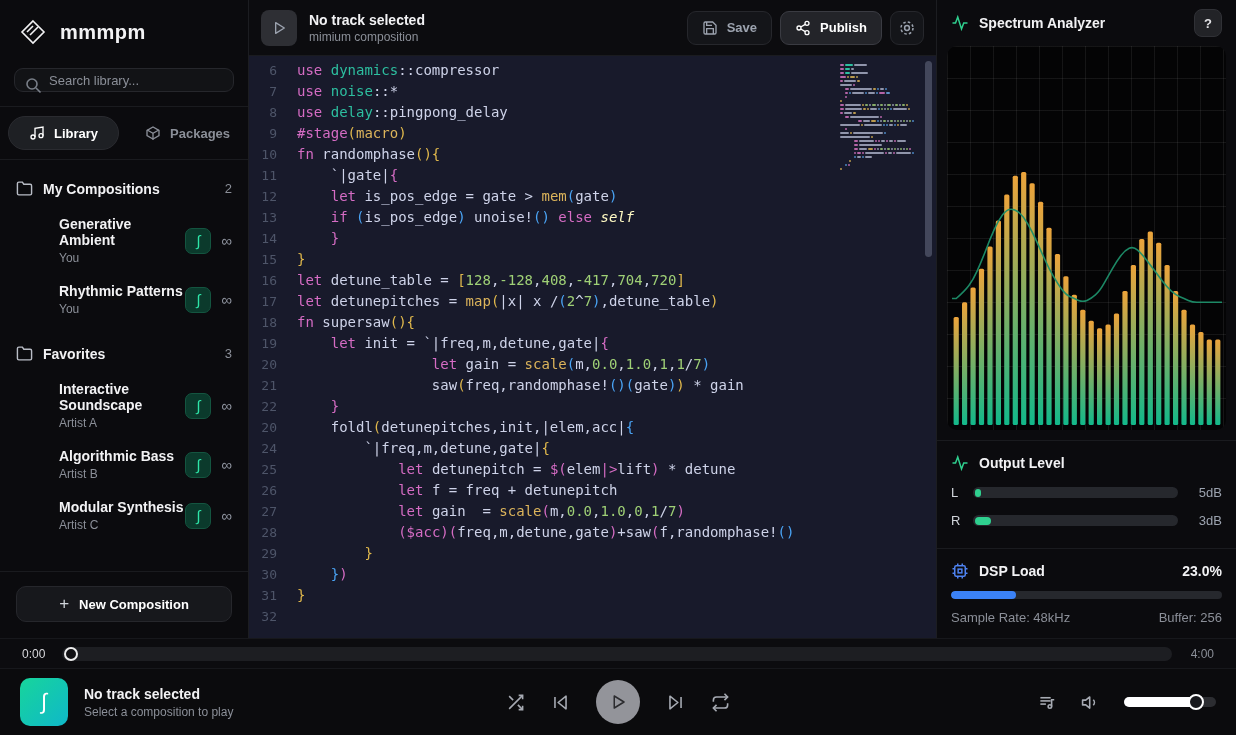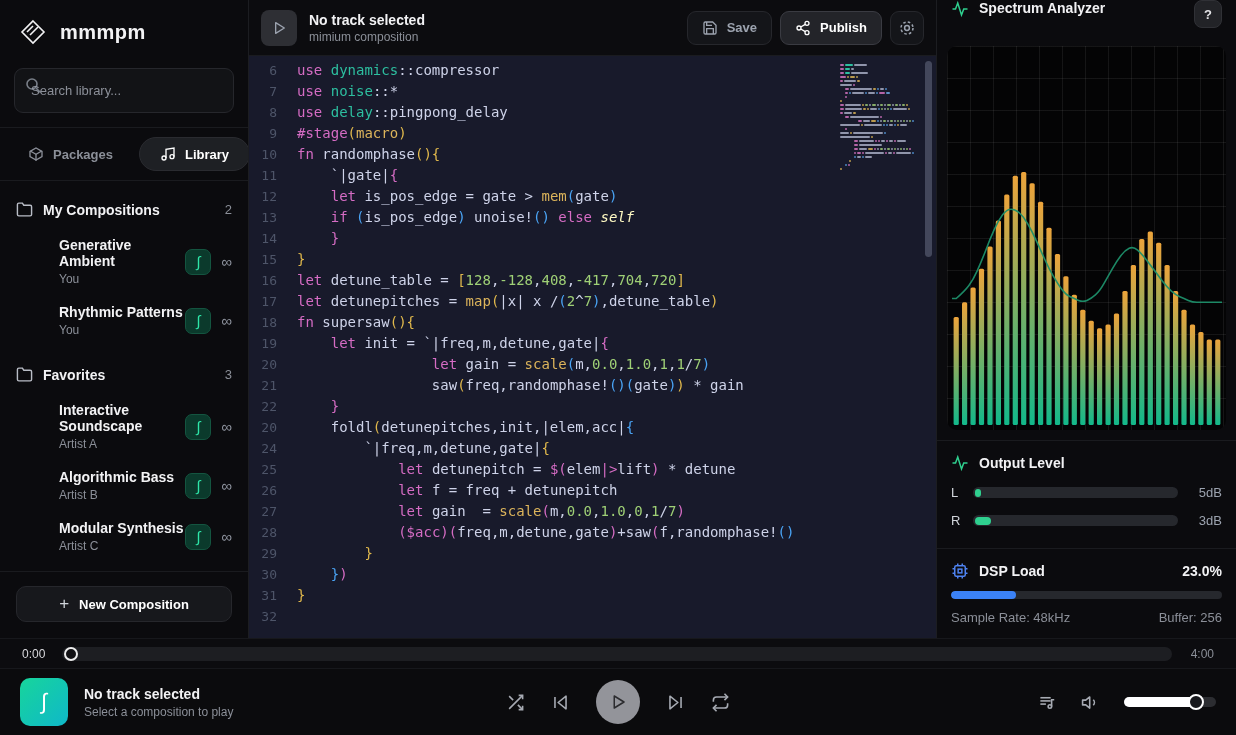--- a/index.html
+++ b/index.html
@@ -7,22 +7,22 @@
   body { font-family:"Liberation Sans", sans-serif; color:#f2f2f4; }
   .shell { position:relative; width:1236px; height:735px; background:#0a0a0c; overflow:hidden;
            display:grid; grid-template-columns:248px 688px 300px; grid-template-rows:638px 30px 67px; }
 
   
   .sidebar { grid-column:1; grid-row:1; background:#0b0b0e; display:flex; flex-direction:column; overflow:hidden; }
   .logo-row { height:64px; display:flex; align-items:center; gap:12px; padding:0 18px; }
   .logo-mark { width:30px; height:30px; display:flex; align-items:center; justify-content:center; }
   .logo-name { font-size:20px; font-weight:700; letter-spacing:.5px; }
   .search-wrap { margin:4px 14px 14px 14px; position:relative; }
-  .search-input { width:100%; height:45px; background:#121316; border:1px solid #26272c; border-radius:9px;
-                  color:#e5e5e5; font-size:13px; padding:0 12px 0 16px; outline:none; font-family:inherit; }
+  .search-input { width:100%; height:24px; background:#121316; border:1px solid #26272c; border-radius:9px;
+                  color:#e5e5e5; font-size:13px; padding:0 12px 0 34px; outline:none; font-family:inherit; }
   .search-input::placeholder { color:#8b8f98; }
   .search-icn { position:absolute; left:11px; top:9px; opacity:.75; }
   .tabs-row { display:flex; align-items:center; gap:6px; padding:9px 8px; border-top:1px solid #1a1b1f; border-bottom:1px solid #1a1b1f; }
   .tab { display:flex; align-items:center; gap:9px; padding:8px 20px; border-radius:999px; font-size:13px; font-weight:600; color:#8b8f98; cursor:pointer; }
   .tab.active { background:#1e2024; color:#fff; border:1px solid #2a2b30; }
   .side-scroll { flex:1; overflow:hidden; }
   .sec-head { display:flex; align-items:center; gap:10px; padding:20px 16px 10px 16px; }
   .sec-head .t { font-size:14px; font-weight:700; }
   .sec-head .c { margin-left:auto; font-size:13px; color:#8b8f98; }
   .comp-item { display:flex; align-items:center; padding:9px 16px; cursor:pointer; }
@@ -56,21 +56,21 @@
   .tk-kw { color:#d56cc4; } .tk-mod { color:#2dbfa0; } .tk-fn { color:#dcb45b; }
   .tk-num { color:#9fd076; } .tk-pl { color:#ced3e9; } .tk-p1 { color:#e0b84c; }
   .tk-p2 { color:#4aa4f5; } .tk-p3 { color:#d56cc4; } .tk-it { color:#fef9c3; font-style:italic; }
   .minimap { position:absolute; top:8px; right:26px; width:70px; cursor:pointer; }
   .mm-row { display:flex; height:2px; margin-bottom:2px; }
   .mm-row span { height:2px; margin-right:1px; border-radius:1px; flex:none; }
   .ed-scrollbar { position:absolute; top:5px; right:4px; width:7px; height:196px; border-radius:4px; background:rgba(150,158,180,.35); cursor:pointer; }
 
   
   .rightpanel { grid-column:3; grid-row:1; background:#0b0b0e; border-left:1px solid #1c1d21; display:flex; flex-direction:column; overflow:hidden; }
-  .sa-head { height:46px; display:flex; gap:10px; padding:0 14px; }
+  .sa-head { height:46px; display:flex; align-items:center; gap:10px; padding:0 14px; }
   .sa-head .t { font-size:14px; font-weight:700; }
   .help-btn { margin-left:auto; width:28px; height:28px; border-radius:8px; background:#222327; border:1px solid #303136;
               color:#e3e3e6; font-size:13px; font-weight:700; display:flex; align-items:center; justify-content:center; cursor:pointer; }
   .spectrum-panel { margin:0 10px; height:384px; background:#040405; border-radius:10px; position:relative; overflow:hidden;
     background-image:
       repeating-linear-gradient(to right, rgba(255,255,255,.07) 0 1px, transparent 1px 23px),
       repeating-linear-gradient(to bottom, rgba(255,255,255,.07) 0 1px, transparent 1px 32px); }
   .spectrum-panel svg { position:absolute; left:5px; right:5px; bottom:5px; width:270px; height:372px; }
   .ol-section { margin-top:10px; border-top:1px solid #1a1b1f; padding:13px 14px 10px 14px; }
   .panel-head { display:flex; align-items:center; gap:10px; }
@@ -130,39 +130,39 @@
       <span class="search-icn">
         <svg width="17" height="17" viewBox="0 0 17 17" fill="none" stroke="#9ca3af" stroke-width="1.6">
           <circle cx="7" cy="7" r="5"></circle>
             <line x1="11" y1="11" x2="15.5" y2="15.5"></line>
         </svg>
       </span>
       <input class="search-input" placeholder="Search library..." style="">
     </div>
 
     <div class="tabs-row">
+      <div class="tab active">
+        <span>
+          <svg width="16" height="16" viewBox="0 0 24 24" fill="none" stroke="#fff" stroke-width="2">
+            <path d="M9 18V5l12-2v13"></path>
+              <circle cx="6" cy="18" r="3"></circle>
+              <circle cx="18" cy="16" r="3"></circle>
+          </svg>
+        </span>
+        <span>Library</span>
+      </div>
       <div class="tab">
         <span>
           <svg width="16" height="16" viewBox="0 0 24 24" fill="none" stroke="#8b8f98" stroke-width="2">
             <path d="M21 16V8l-9-5-9 5v8l9 5 9-5z"></path>
               <path d="M3.3 7.5L12 12.5l8.7-5"></path>
               <path d="M12 22V12.5"></path>
           </svg>
         </span>
         <span>Packages</span>
-      </div>
-      <div class="tab active">
-        <span>
-          <svg width="16" height="16" viewBox="0 0 24 24" fill="none" stroke="#fff" stroke-width="2">
-            <path d="M9 18V5l12-2v13"></path>
-              <circle cx="6" cy="18" r="3"></circle>
-              <circle cx="18" cy="16" r="3"></circle>
-          </svg>
-        </span>
-        <span>Library</span>
       </div>
     </div>
 
     <div class="side-scroll">
       <div class="sec-head">
         <span>
           <svg width="17" height="17" viewBox="0 0 24 24" fill="none" stroke="#b9bdc6" stroke-width="2">
             <path d="M22 19a2 2 0 0 1-2 2H4a2 2 0 0 1-2-2V5a2 2 0 0 1 2-2h5l2 3h9a2 2 0 0 1 2 2z"></path>
           </svg>
         </span>

